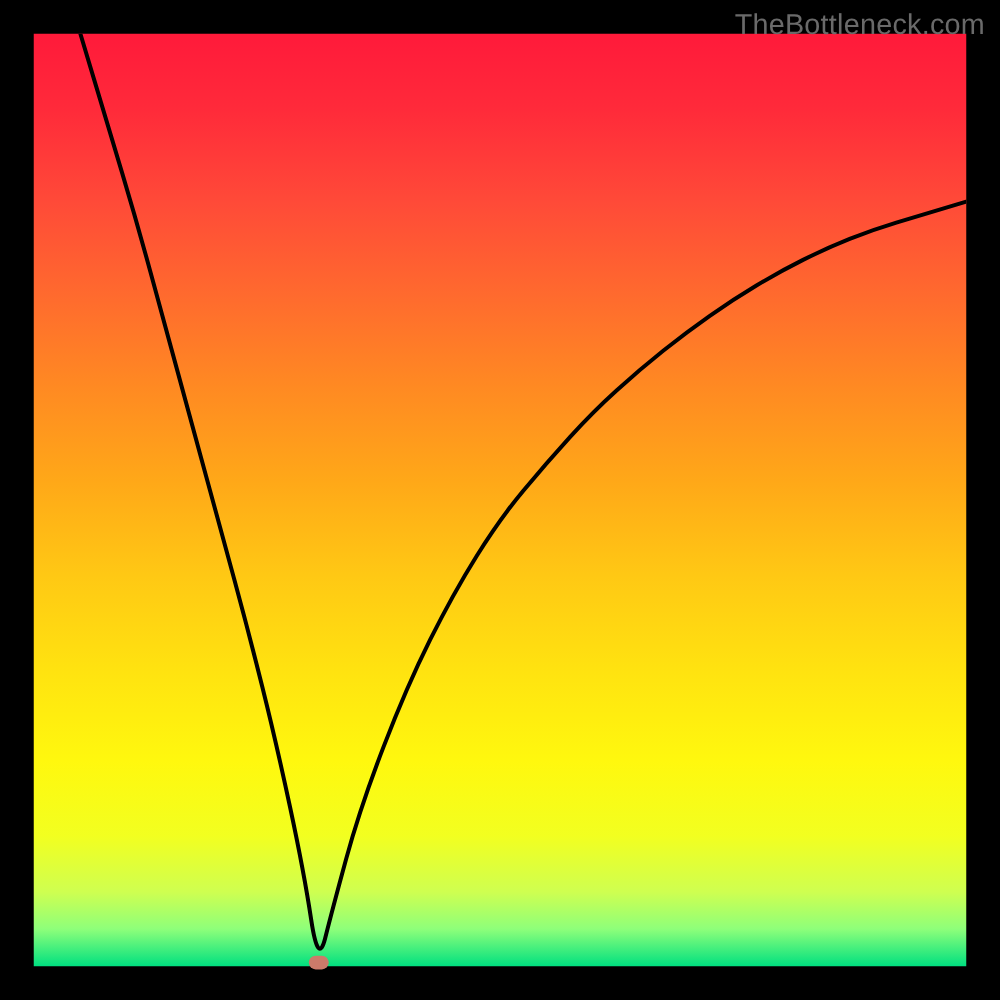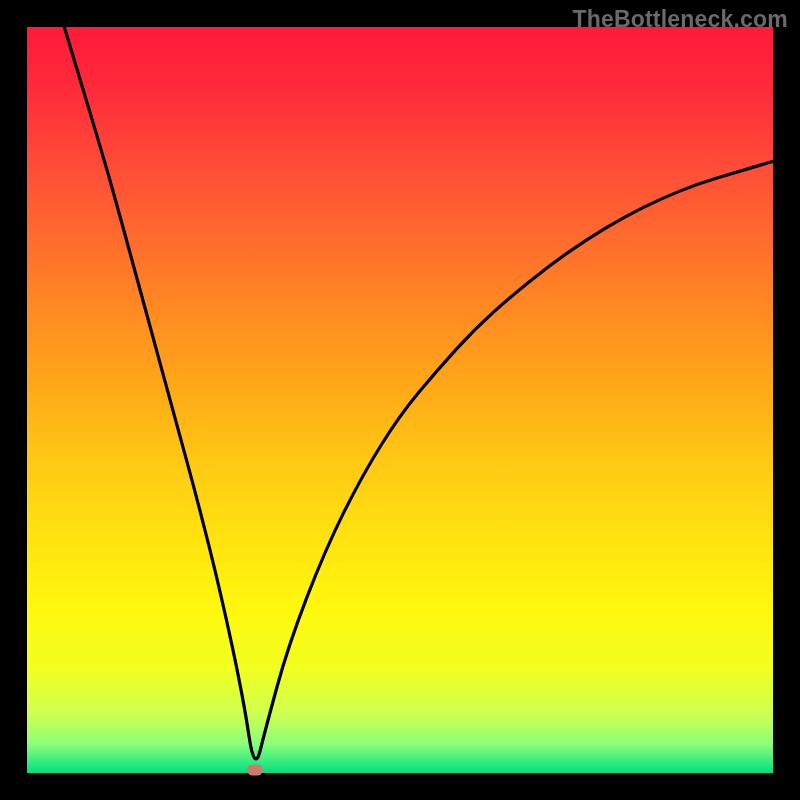--- a/index.html
+++ b/index.html
@@ -31,21 +31,21 @@
       #8eff7a 96%,
       #00e080 100%
     );
   }
   .watermark {
     position: absolute;
     top: 6px;
     right: 12px;
     font-family: Arial, Helvetica, sans-serif;
     font-size: 23px;
-    font-weight: bold;
+    font-weight: normal;
     color: #6a6a6a;
     letter-spacing: 0.2px;
     z-index: 5;
   }
   svg.curve {
     position: absolute;
     left: 0; top: 0;
     width: 746px;
     height: 746px;
     z-index: 3;

